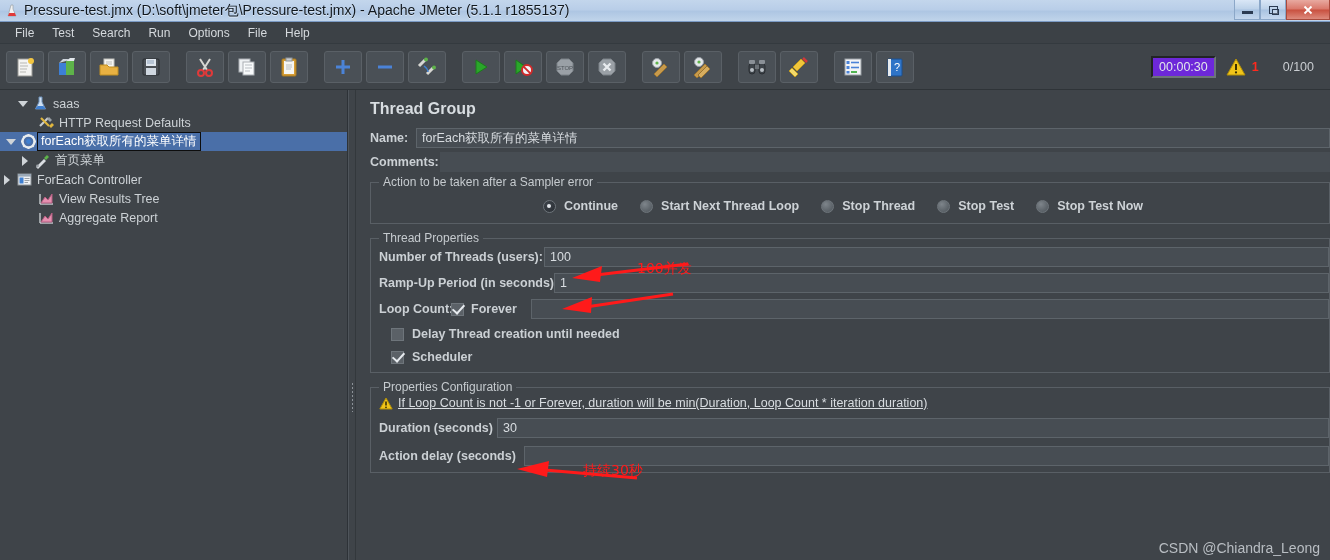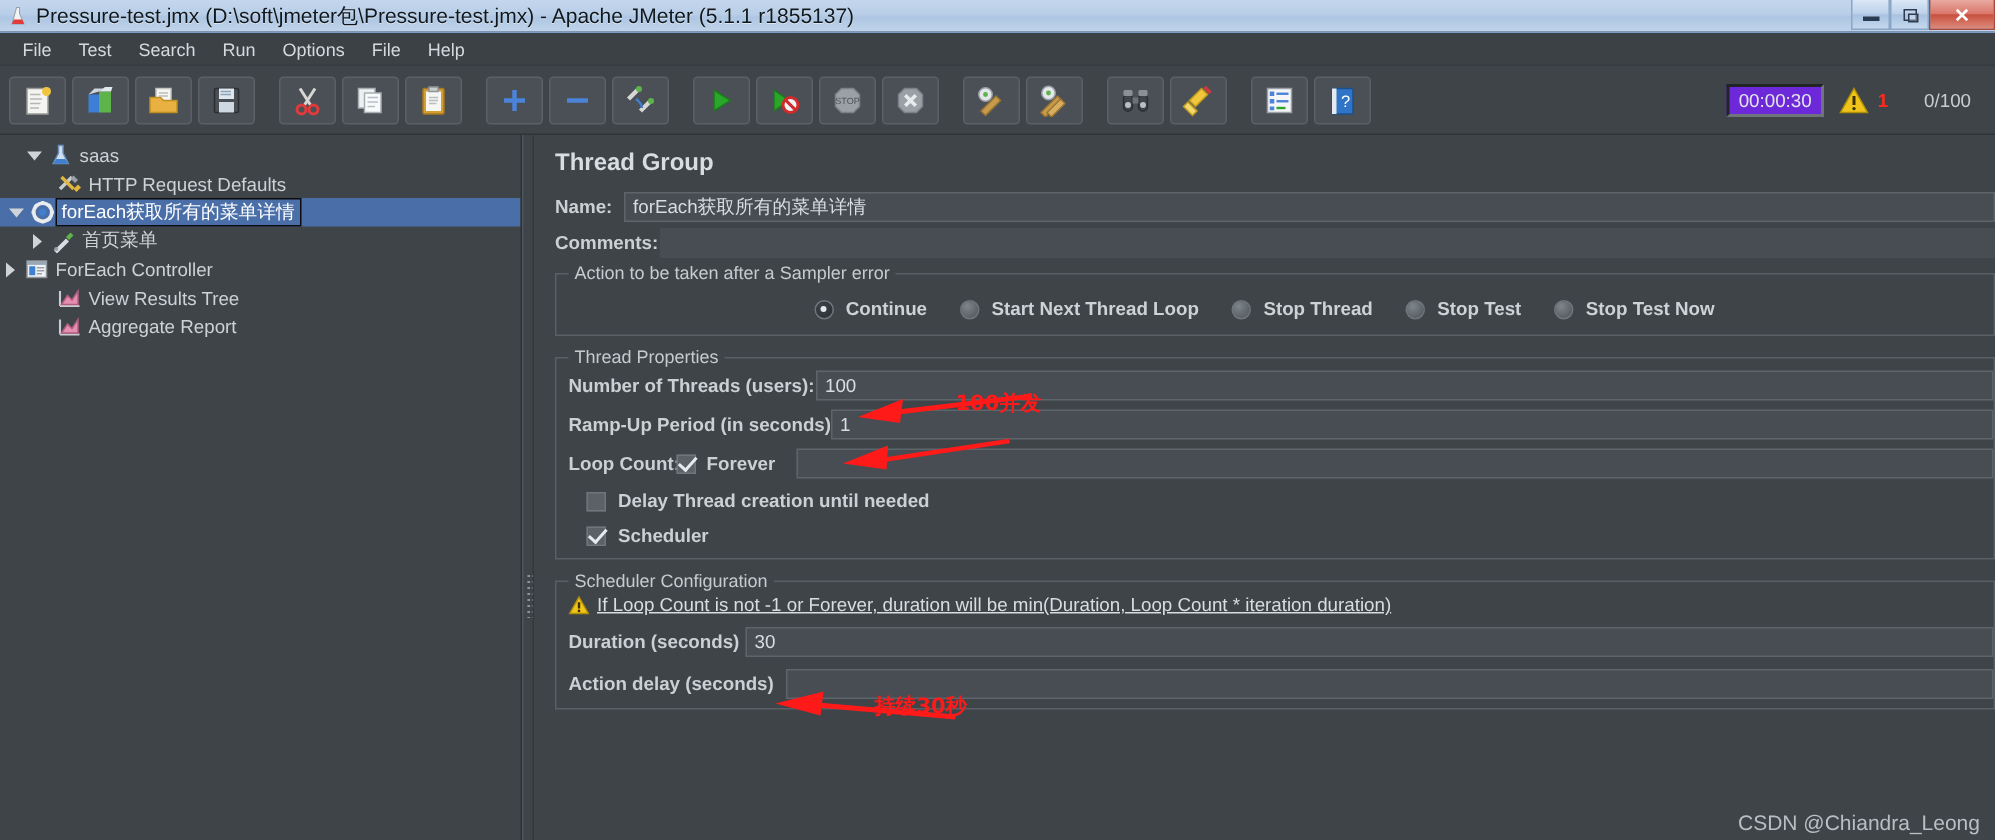--- a/index.html
+++ b/index.html
@@ -280,21 +280,20 @@
   }
 
   
   .annot {
     position: absolute;
     color: #ff1a1a;
     font-size: 14px;
     font-family: "DejaVu Sans", sans-serif;
     white-space: nowrap;
     pointer-events: none;
-    font-weight: bold;
   }
   .arrow-svg { position: absolute; pointer-events: none; }
 
   .watermark {
     position: absolute;
     right: 10px; bottom: 4px;
     color: #b9bec3;
     font-size: 14px;
     font-family: "Liberation Sans", sans-serif;
   }
@@ -702,21 +701,21 @@
         <span class="field-label">Delay Thread creation until needed</span>
       </div>
 
       <div class="field-row" style="padding-left:20px;margin-bottom:2px;">
         <span class="chk checked" style="margin-right:8px;"></span>
         <span class="field-label">Scheduler</span>
       </div>
     </div>
 
     <div class="groupbox" style="margin-top:14px;padding:8px 0 0 0;">
-      <span class="gb-title">Scheduler Configuration</span>
+      <span class="gb-title">Properties Configuration</span>
 
       <div class="warn-text" style="padding-left:8px;margin-bottom:8px;">
         <svg width="14" height="13" viewBox="0 0 14 13">
           <path d="M7 1 L13.2 12 L0.8 12 Z" fill="#f0c419" stroke="#b08f08"></path>
           <path d="M7 4.5 V8.6" stroke="#3a3000" stroke-width="1.6"></path>
           <circle cx="7" cy="10.3" r=".9" fill="#3a3000"></circle>
         </svg>
         <span>If Loop Count is not -1 or Forever, duration will be min(Duration, Loop Count * iteration duration)</span>
       </div>
 

